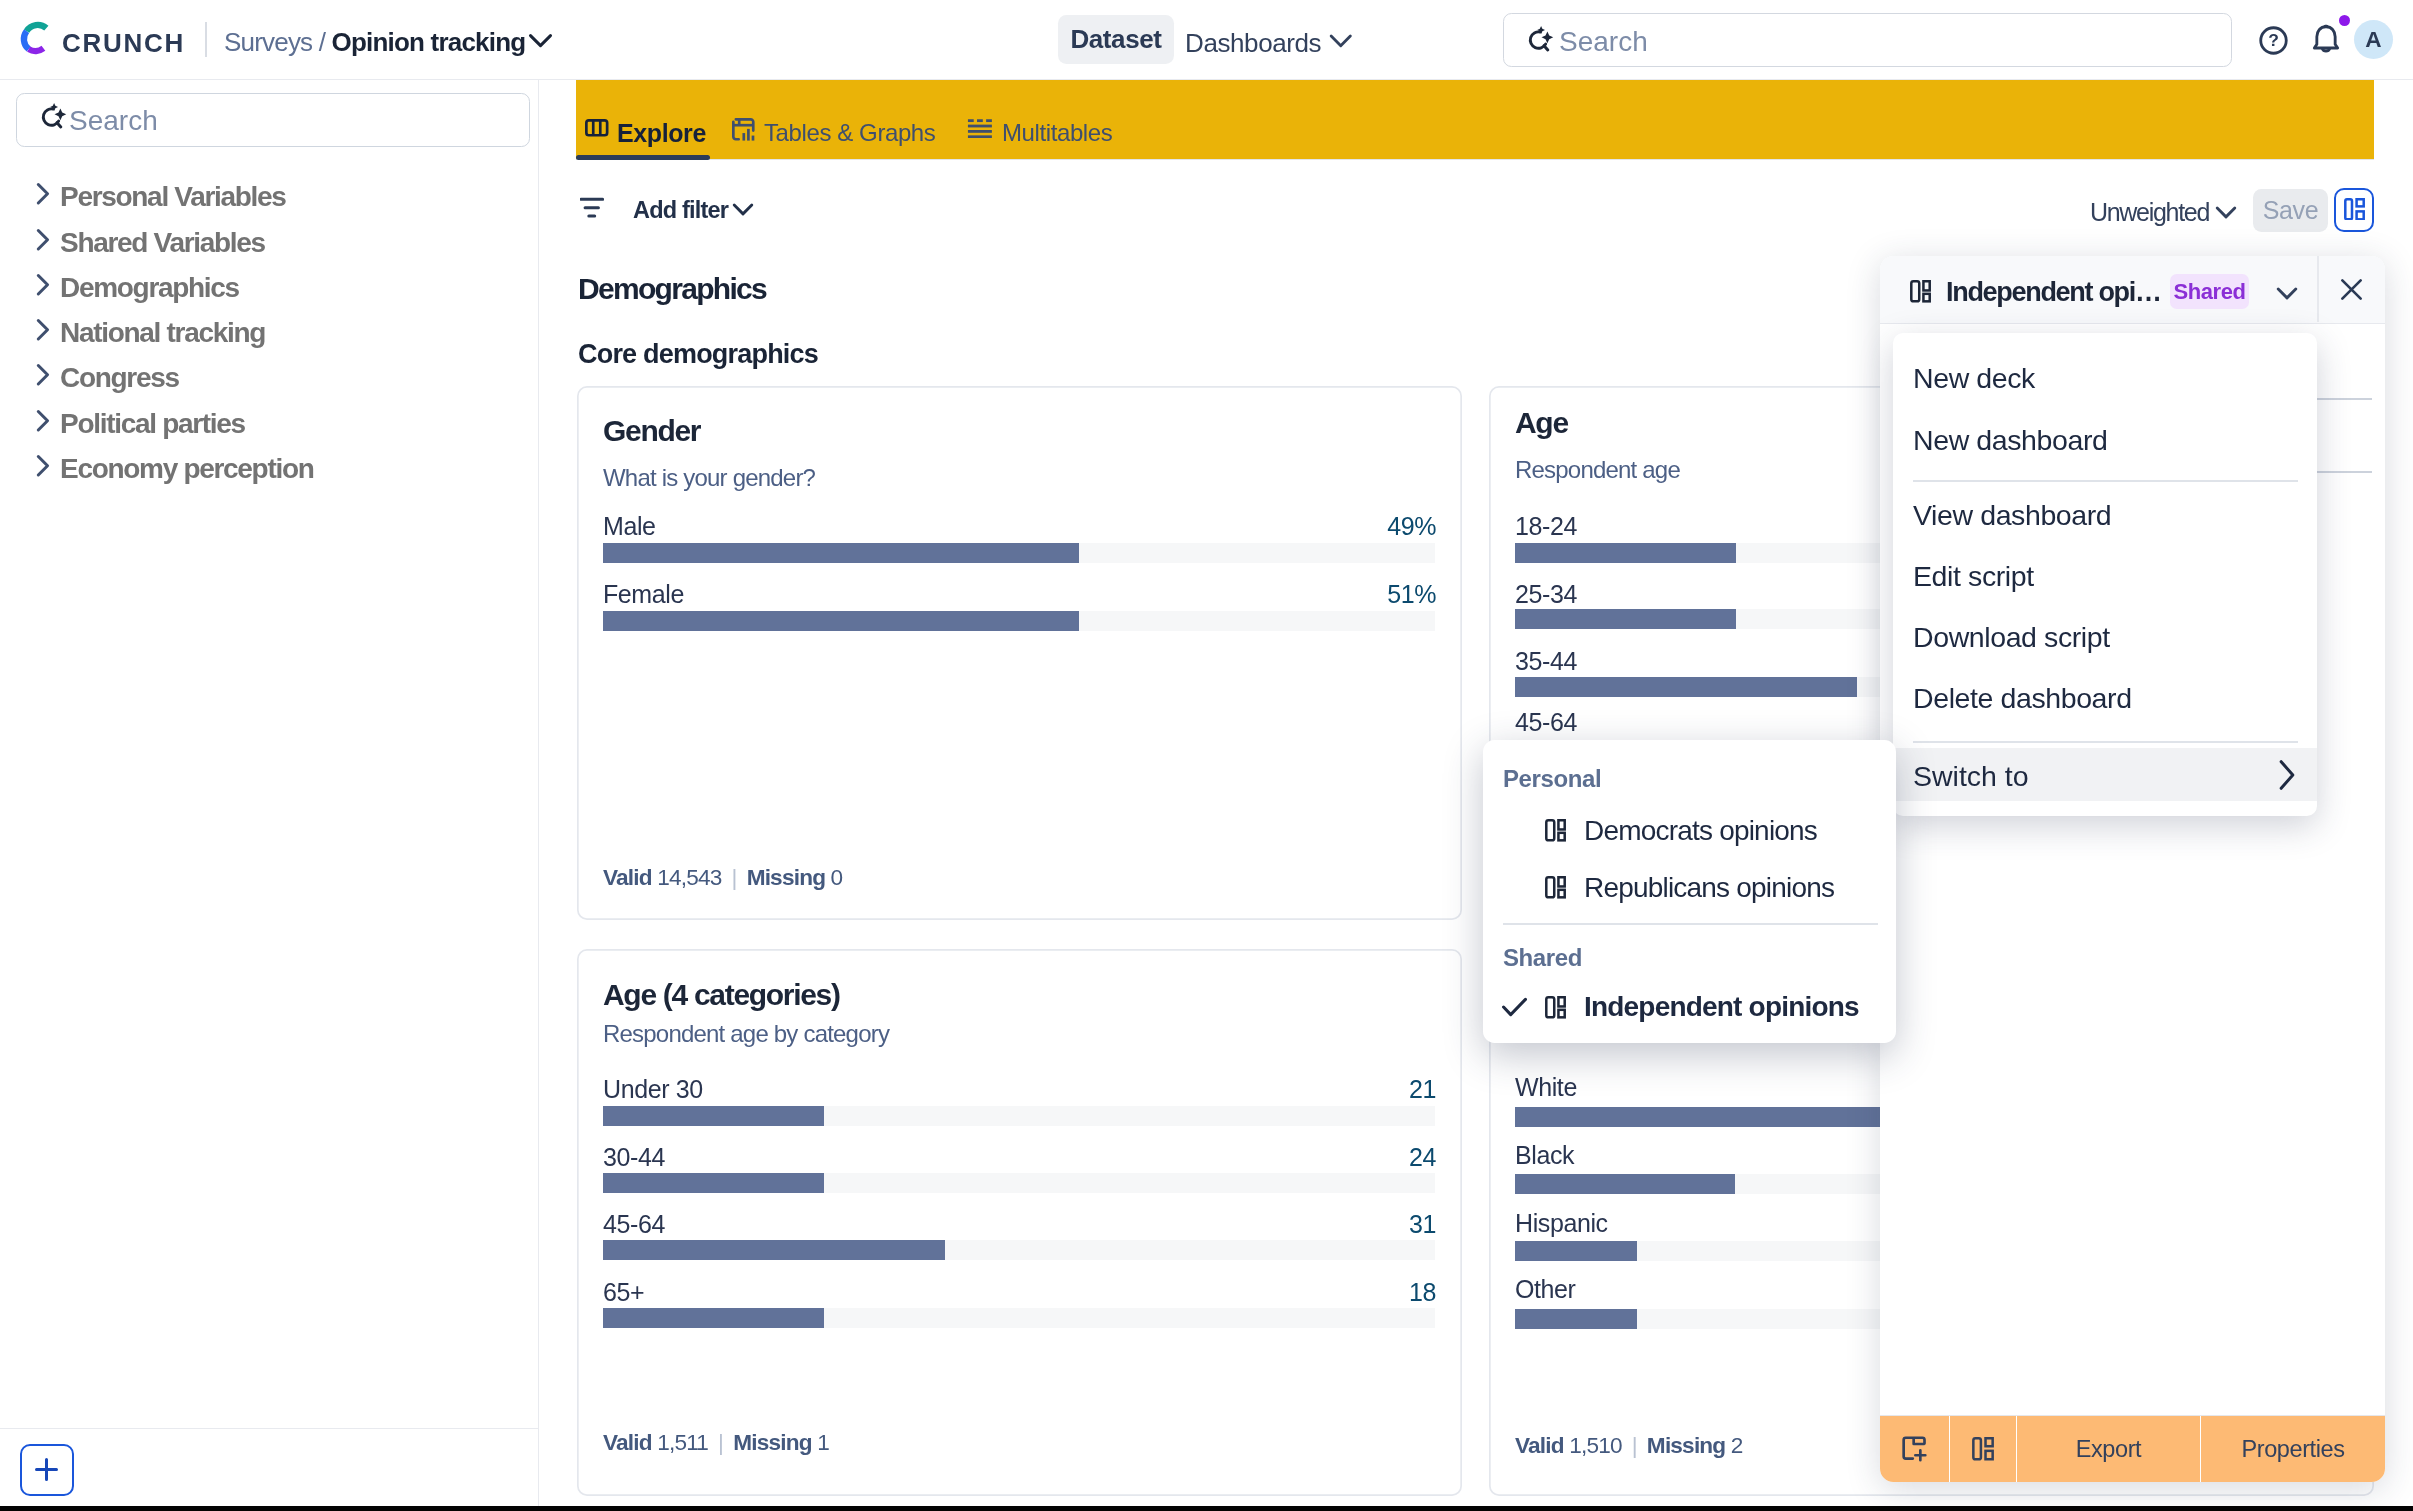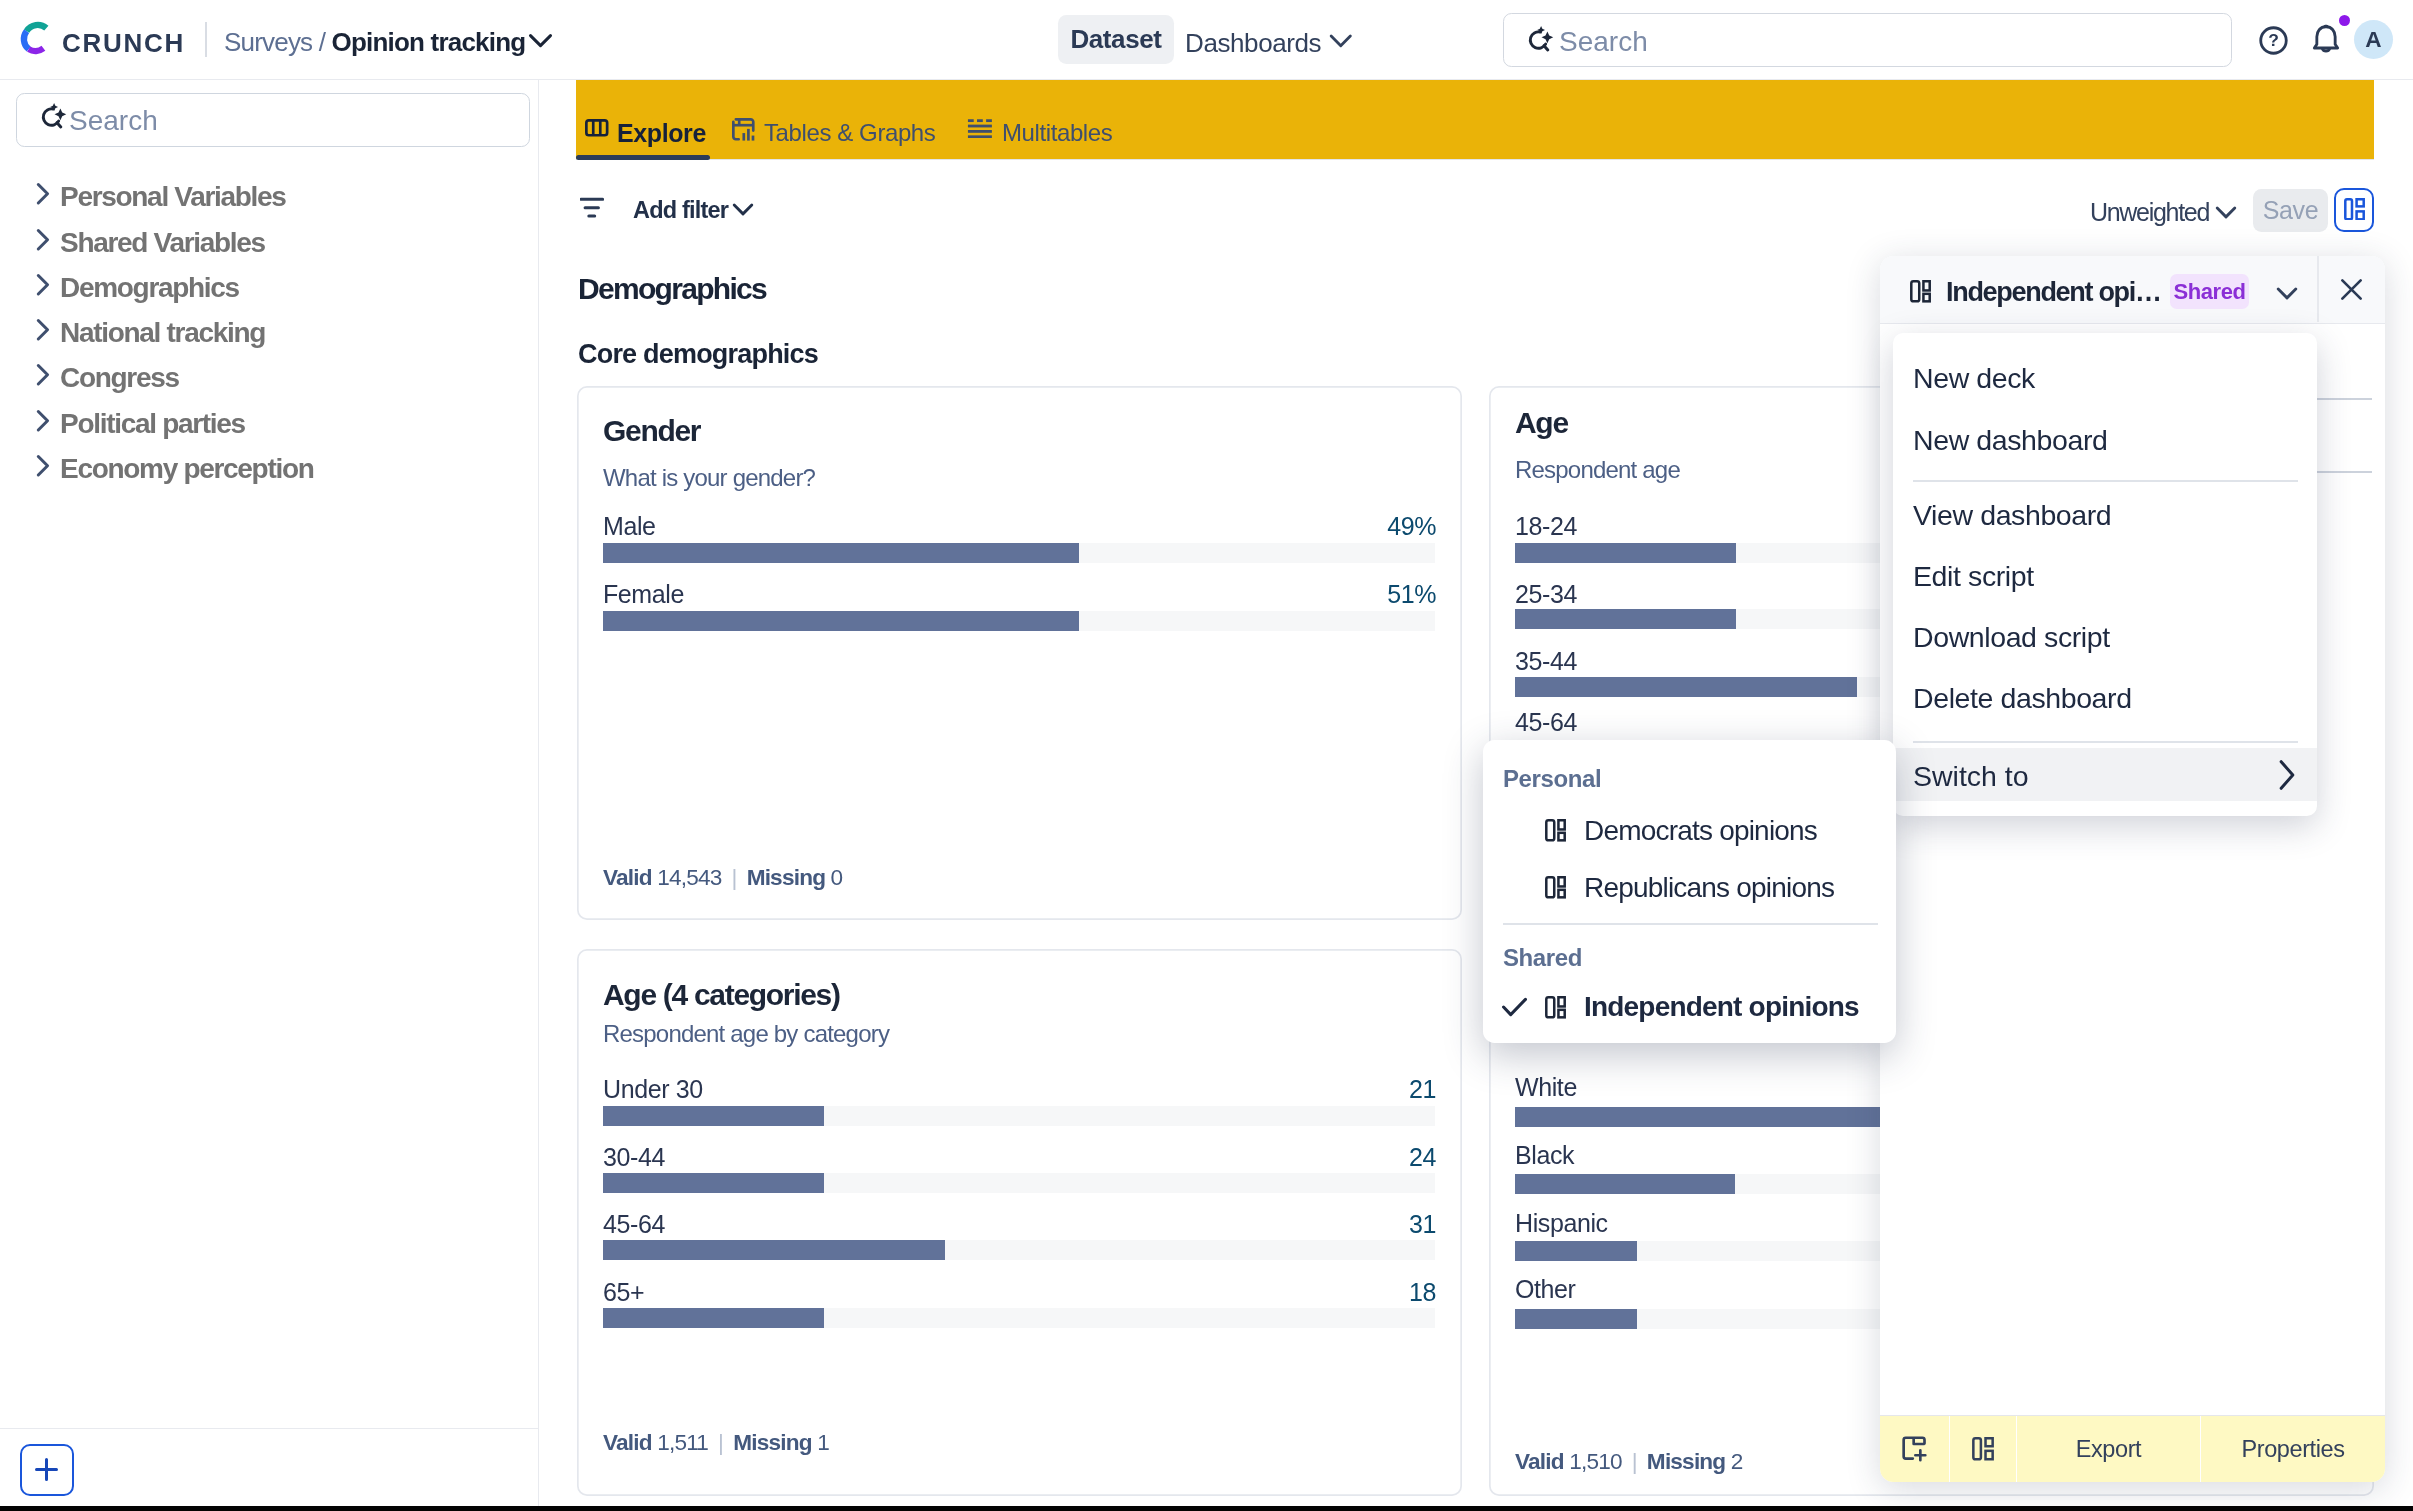--- a/index.html
+++ b/index.html
@@ -45,21 +45,21 @@
 .rowval { position:absolute; right:26px; font-size:25px; color:#0c4a6e; text-align:right; letter-spacing:-0.4px; }
 .track { position:absolute; left:26px; width:832px; height:20px; background:#f6f7f8; }
 .fill { position:absolute; left:0; top:0; height:20px; background:#617299; }
 .vfoot { position:absolute; left:26px; font-size:22.6px; color:#44597e; letter-spacing:-0.8px; }
 .vfoot b { font-weight:bold; }
 .vfoot .sep { color:#b9c2d2; padding:0 10px; }
 
 
 #panel { position:absolute; left:1880px; top:256px; width:505px; height:1226px; background:#fff; border-radius:13.4px; box-shadow:0 6.7px 34px rgba(40,50,80,.18); z-index:10; }
 #panelhead { position:absolute; left:0; top:0; width:505px; height:68px; background:#f8f9fb; border-bottom:1.7px solid #e7e9ee; border-radius:13.4px 13.4px 0 0; }
-#panelfoot { position:absolute; left:0; top:1159px; width:505px; height:67px; background:#fef9c3; border-top:1.7px solid #e5e7eb; border-radius:0 0 13.4px 13.4px; display:flex; }
+#panelfoot { position:absolute; left:0; top:1159px; width:505px; height:67px; background:#fdba74; border-top:1.7px solid #e5e7eb; border-radius:0 0 13.4px 13.4px; display:flex; }
 #panelfoot .cell { position:relative; height:100%; border-right:1.7px solid #fff; display:flex; align-items:center; justify-content:center; font-size:23.5px; font-weight:500; color:#33415c; letter-spacing:-0.4px; }
 
 
 #menu { position:absolute; left:1893px; top:333px; width:424px; height:483px; background:#fff; border-radius:10px; box-shadow:0 10px 34px rgba(40,50,80,.22); z-index:15; }
 .mi { position:absolute; left:20px; font-size:28.5px; color:#1e2940; letter-spacing:-0.4px; }
 .mdiv { position:absolute; left:20px; width:385px; height:1.7px; background:#dfe3e9; }
 #switchrow { position:absolute; left:0px; top:415px; width:424px; height:53px; background:#f1f2f4; }
 
 
 #submenu { position:absolute; left:1483px; top:740px; width:413px; height:303px; background:#fff; border-radius:11.7px; box-shadow:0 11.7px 39px rgba(40,50,80,.28); z-index:20; }
@@ -310,21 +310,21 @@
         <div class="fill" style="width:220px"></div>
       </div>
     <div class="rowlabel" style="top:260px">Hispanic</div>
     <div class="track" style="top:292px">
         <div class="fill" style="width:122px"></div>
       </div>
     <div class="rowlabel" style="top:326px">Other</div>
     <div class="track" style="top:360px">
         <div class="fill" style="width:122px"></div>
       </div>
-    <div class="vfoot" style="top:500px"><b>Valid</b> 1,510<span class="sep">|</span><b>Missing</b> 2</div>
+    <div class="vfoot" style="top:484px"><b>Valid</b> 1,510<span class="sep">|</span><b>Missing</b> 2</div>
   </div>
 </div>
 <div id="panel">
   <div id="panelhead">
     <svg style="position:absolute;left:30px;top:24px" width="21" height="22.6" viewBox="0 0 25 27">
       <rect x="1.5" y="1.5" width="9.5" height="24" rx="2.5" fill="none" stroke="#1d2638" stroke-width="3"></rect>
       <rect x="16" y="1.5" width="7.5" height="11" fill="none" stroke="#1d2638" stroke-width="3"></rect>
       <rect x="16" y="16.5" width="7.5" height="9" fill="none" stroke="#1d2638" stroke-width="3"></rect>
     </svg>
     <div style="position:absolute;left:66px;top:21px;font-size:27px;font-weight:bold;color:#1d2638;letter-spacing:-1.3px">Independent opi…</div>

